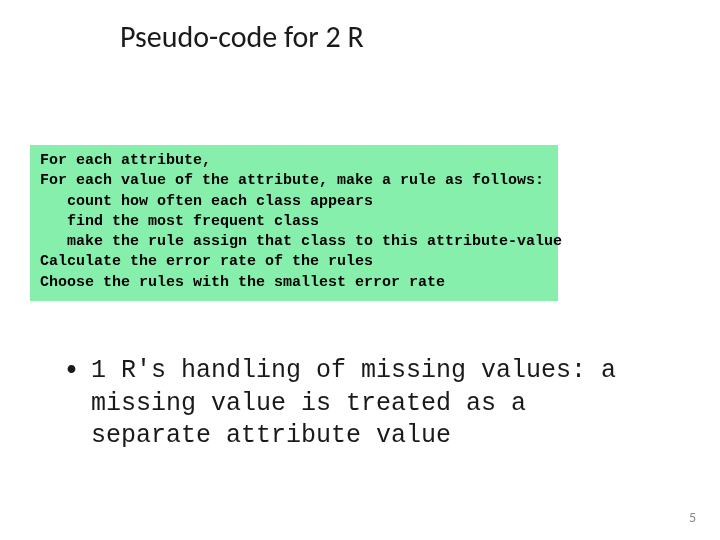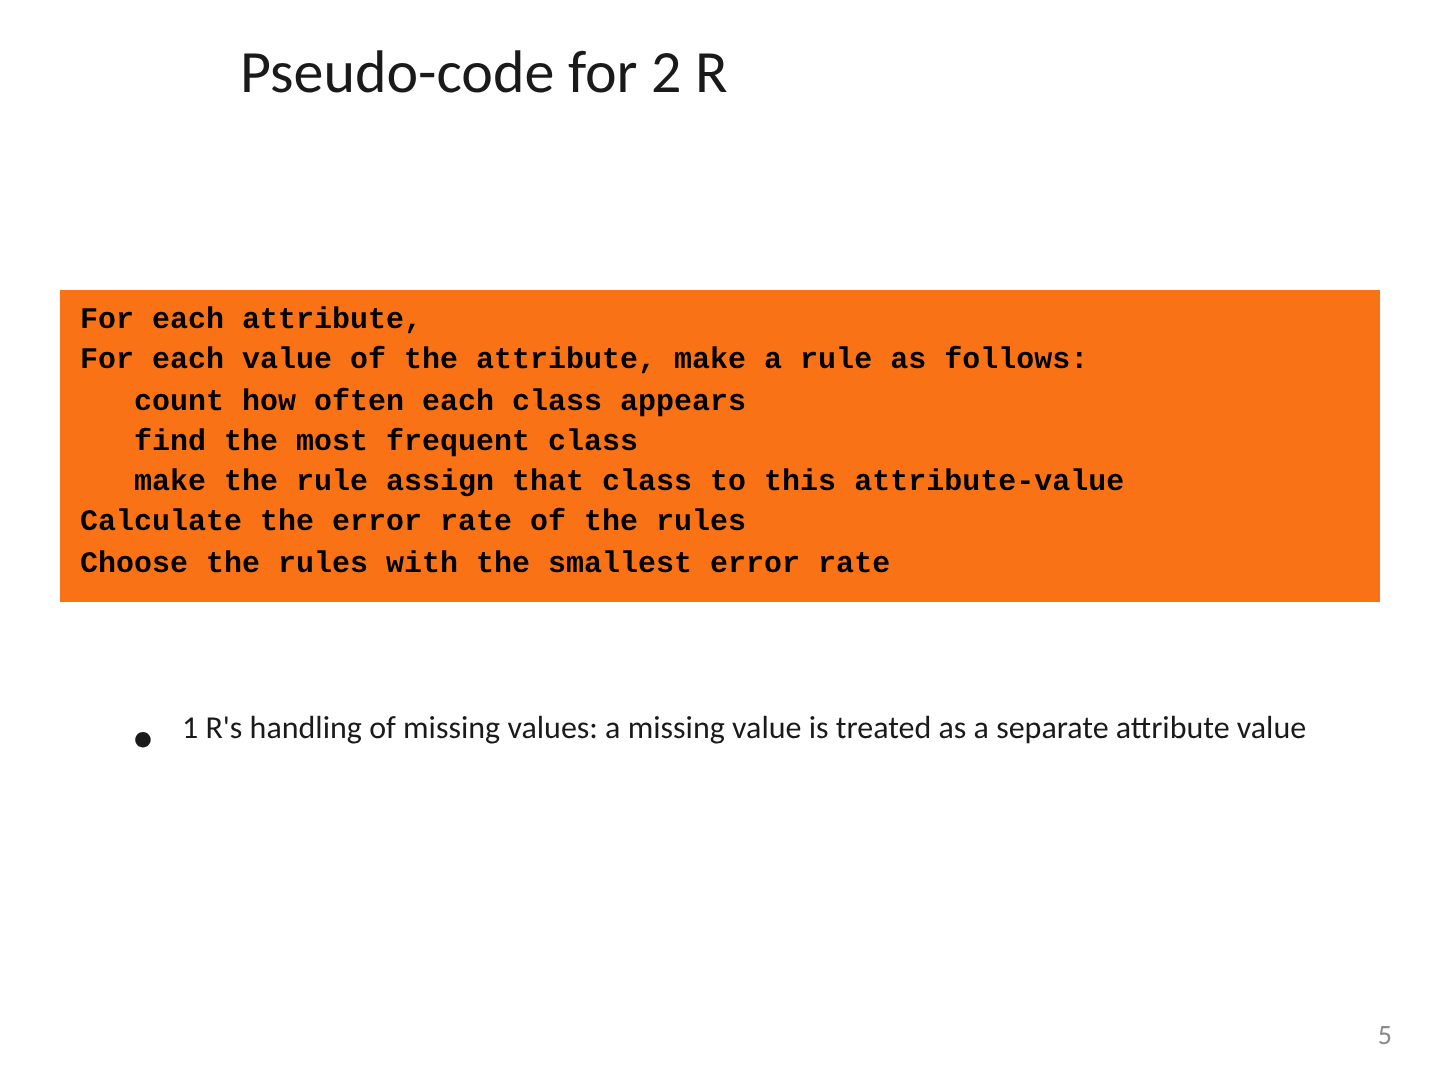--- a/index.html
+++ b/index.html
@@ -16,22 +16,22 @@
       top: 18px;
       left: 120px;
       font-size: 30px;
       color: #1a1a1a;
       font-weight: 400;
     }
     .code-block {
       position: absolute;
       top: 145px;
       left: 30px;
-      width: 660px;
-      background: #f97316;
+      width: 528px;
+      background: #86efac;
       padding: 6px 10px 8px 10px;
       font-family: "Courier New", Courier, monospace;
       font-size: 15px;
       font-weight: bold;
       color: #000;
       line-height: 1.35;
       white-space: pre;
     }
     .bullet-row {
       position: absolute;
@@ -41,24 +41,25 @@
       display: flex;
       align-items: flex-start;
     }
     .bullet-dot {
       font-size: 22px;
       color: #1a1a1a;
       margin-right: 14px;
       line-height: 1.3;
     }
     .bullet-text {
-      font-size: 16px;
+      font-size: 25px;
       color: #1a1a1a;
       line-height: 1.3;
       font-weight: 400;
+      font-family: Liberation Mono, monospace;
     }
     .page-number {
       position: absolute;
       bottom: 14px;
       right: 24px;
       font-size: 14px;
       color: #8a8a8a;
     }
   </style>
 </head>

